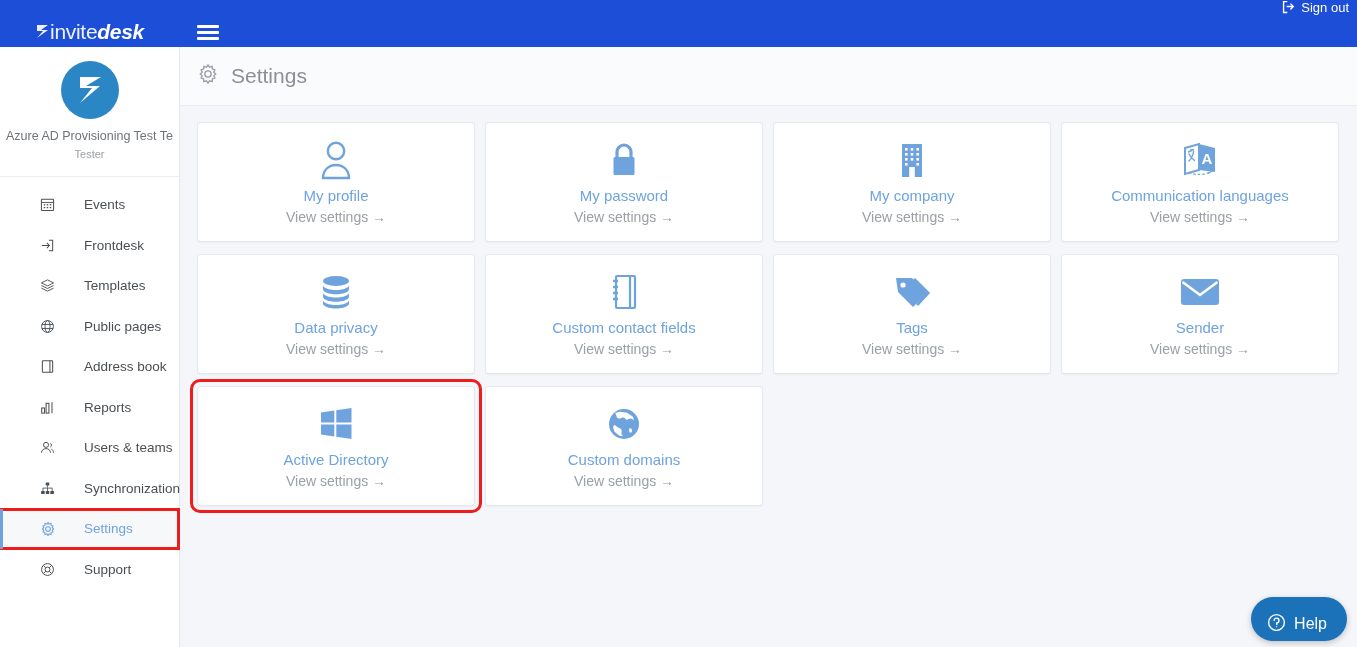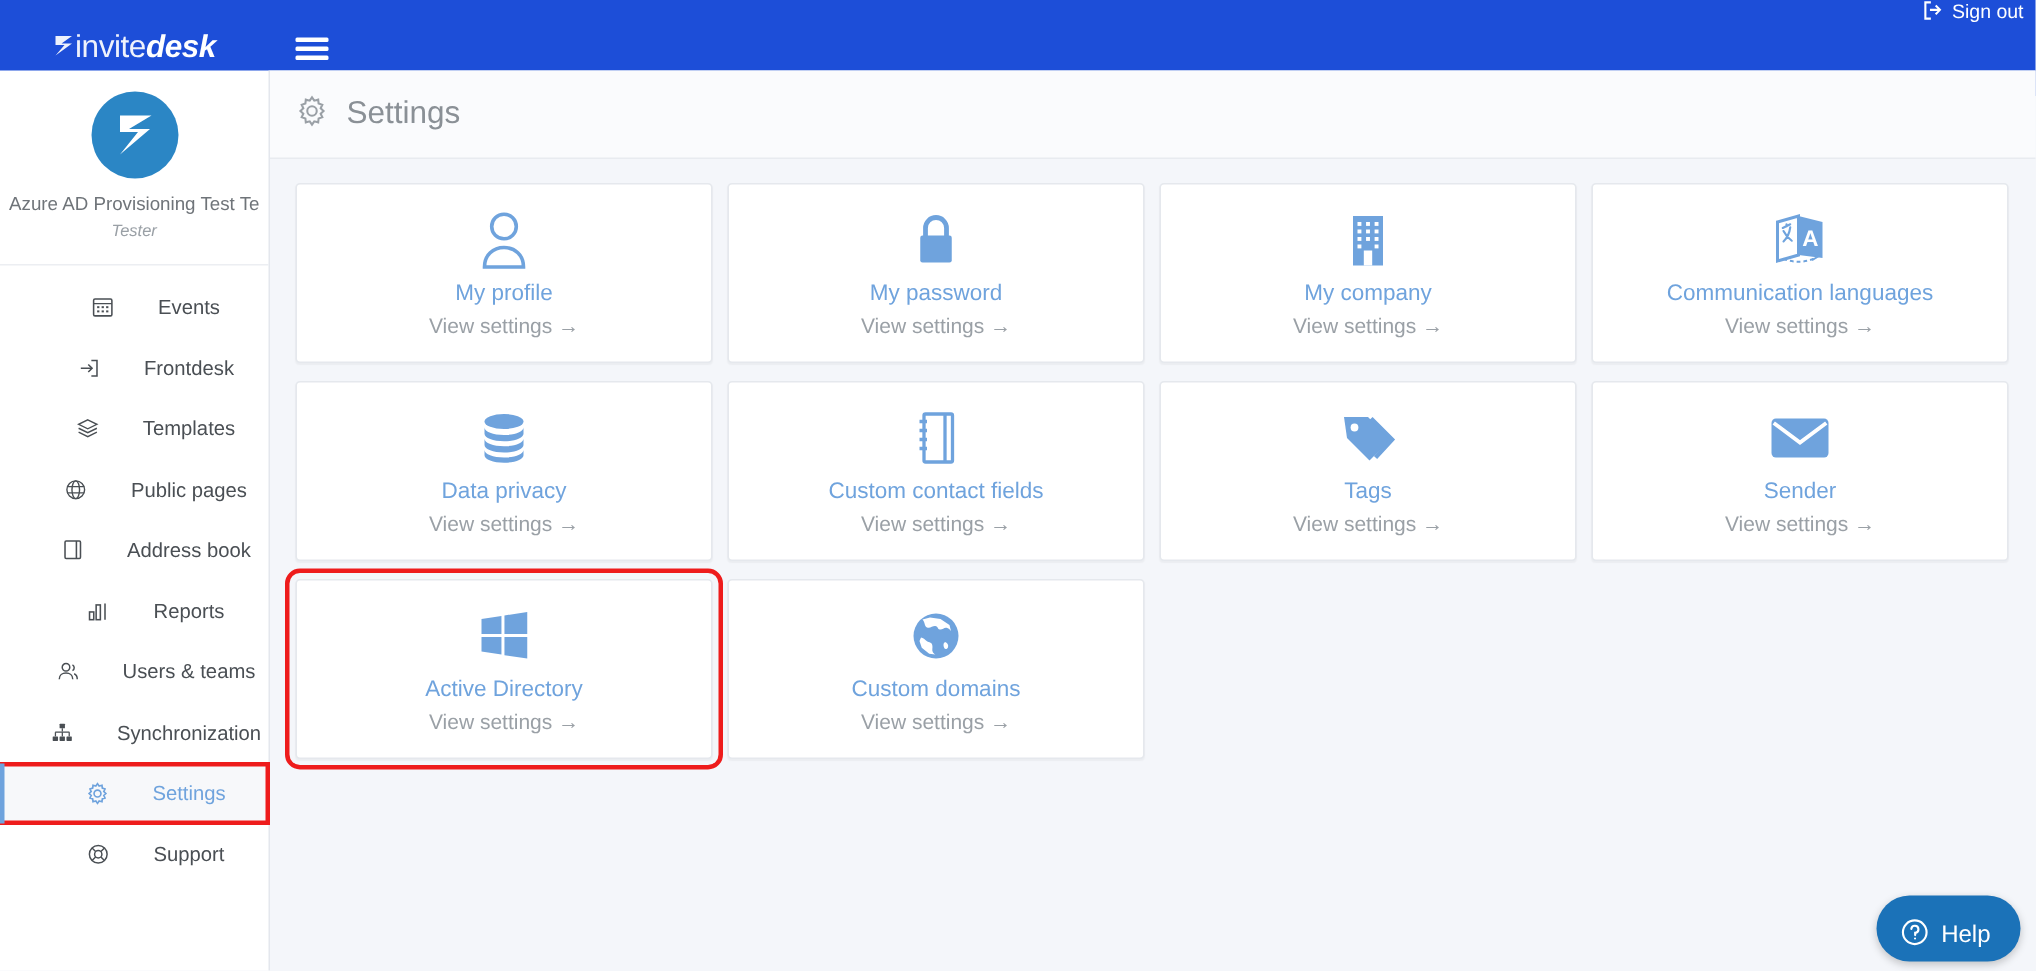--- a/index.html
+++ b/index.html
@@ -70,32 +70,30 @@
     display: flex; align-items: center; justify-content: center;
   }
   #org-name {
     font-size: 12.5px; color: #6f7479;
     line-height: 1.25;
     white-space: nowrap; overflow: hidden;
   }
   #org-role {
     font-size: 11px; color: #9aa0a6;
     margin-top: 3px;
-    font-style: italic;
   }
   #nav { padding-top: 8px; }
   .nav-item {
     position: relative;
     height: 40.5px;
     display: flex; align-items: center;
-    padding-left: 28px;
+    padding-left: 39px;
     font-size: 13.5px; color: #4a4f54;
     cursor: pointer;
     gap: 28px;
-    justify-content: center;
   }
   .nav-item .nav-ico {
     width: 17px; height: 17px;
     display: flex; align-items: center; justify-content: center;
     flex: none;
   }
   .nav-item.active { background: #f7f8fa; color: #6fa3dd; }
   .nav-item.active::before {
     content: ""; position: absolute; left: 0; top: 0;
     width: 3px; height: 100%; background: #6fa3dd;

